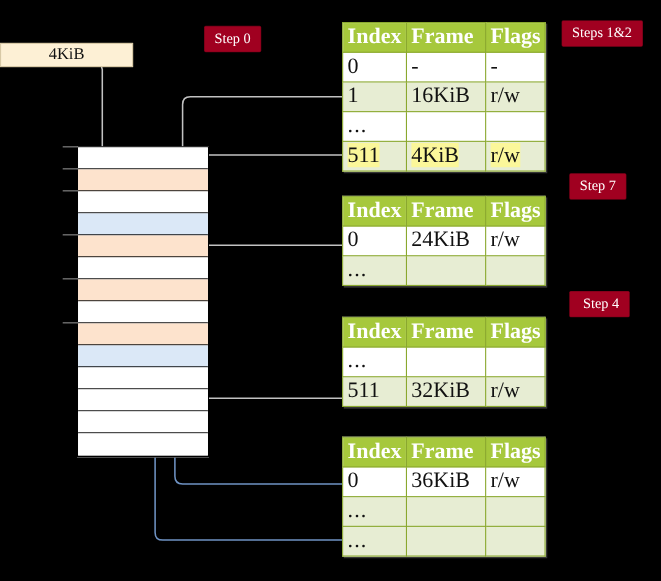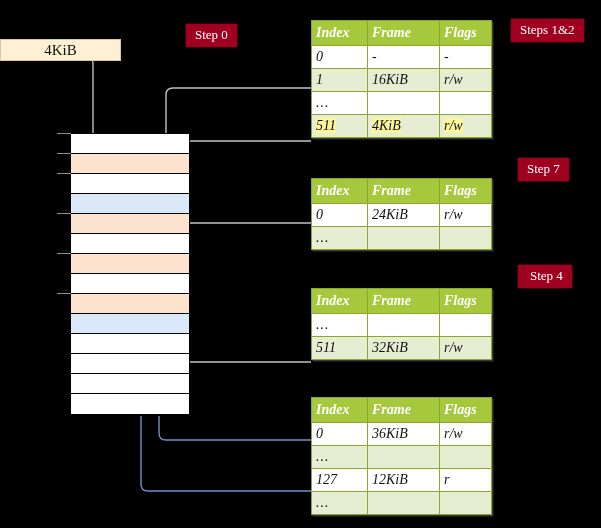--- a/index.html
+++ b/index.html
@@ -83,24 +83,23 @@
     height: 0;
     border-top: 1px solid #8d8d8d;
   }
 
   
   .pt {
     position: absolute;
     border-collapse: collapse;
     background: #ffffff;
     font-family: "Liberation Serif", serif;
-    font-size: 14px;
+    font-size: 20px;
     color: #111111;
     box-shadow: 1.5px 1.5px 0 0 rgba(120,120,120,0.45);
-    font-style: italic;
   }
   .pt td, .pt th {
     border: 1px solid #8aa82e;
     padding: 1px 4px 2px 4px;
     text-align: left;
     height: 23px;
     box-sizing: border-box;
     vertical-align: middle;
     font-weight: normal;
   }
@@ -294,25 +293,20 @@
           <tr class="plain">
             <td class="c-index"><span>0</span></td>
             <td class="c-frame"><span>36KiB</span></td>
             <td class="c-flags"><span>r/w</span></td>
           </tr>
           <tr class="alt">
             <td class="c-index"><span class="dots">...</span></td>
             <td class="c-frame"></td>
             <td class="c-flags"></td>
           </tr>
-          <tr class="plain">
-            <td class="c-index"><span>127</span></td>
-            <td class="c-frame"><span>12KiB</span></td>
-            <td class="c-flags"><span>r</span></td>
-          </tr>
           <tr class="alt">
             <td class="c-index"><span class="dots">...</span></td>
             <td class="c-frame"></td>
             <td class="c-flags"></td>
           </tr>
         </tbody>
       </table>
     </div>
 
 </div>

